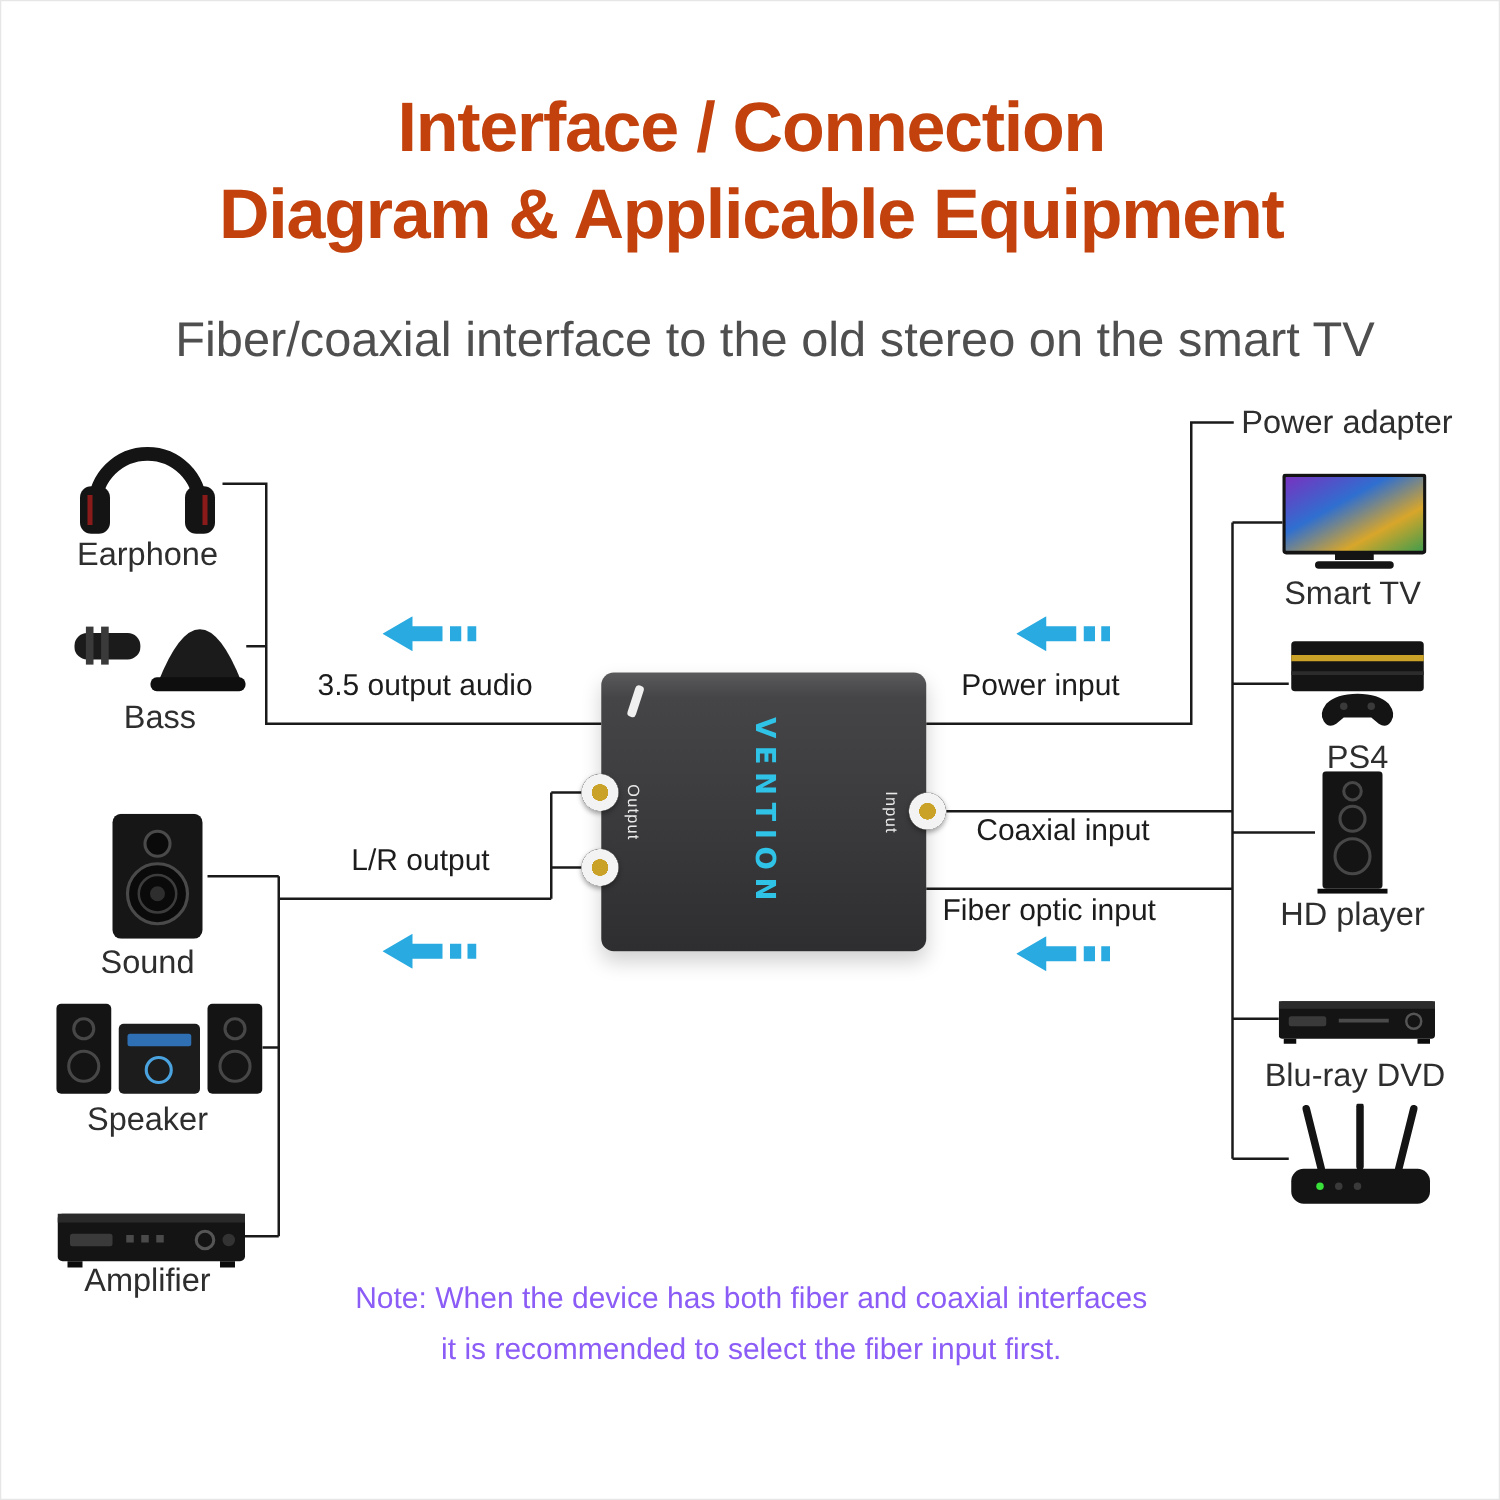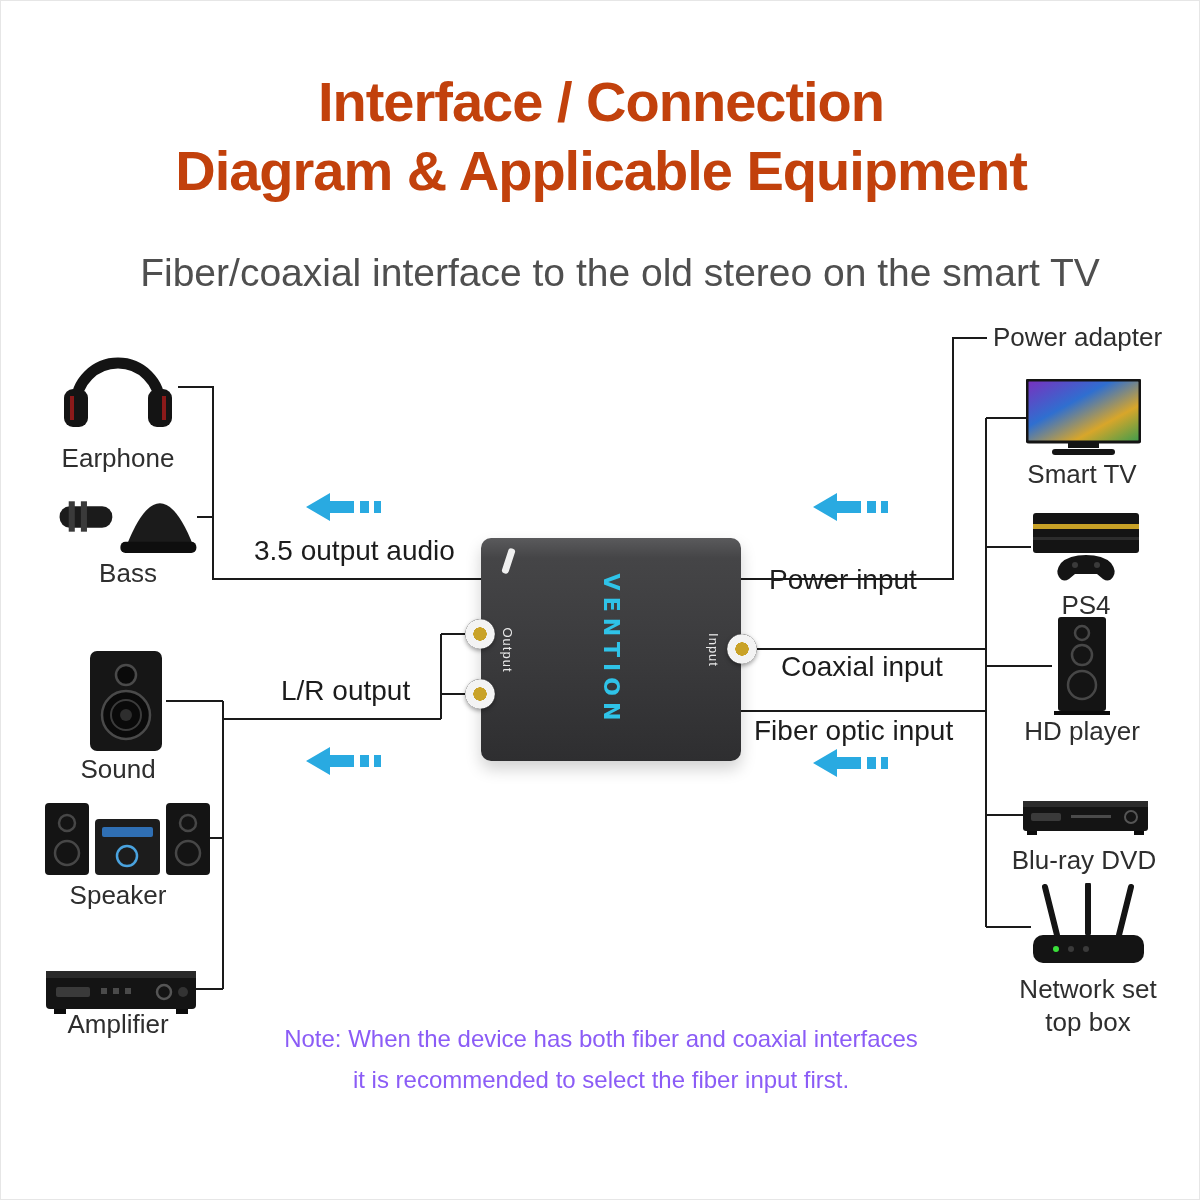--- a/index.html
+++ b/index.html
@@ -16,21 +16,21 @@
   }
   .subtitle{
     left:0;top:250px;width:1200px;text-align:center;
     font-size:39px;color:#4f4f4f;font-weight:400;padding-left:19px;
   }
   .lbl{
     font-size:26px;color:#2e2e2e;text-align:center;line-height:1.25;
   }
   .lbl-left{text-align:left;}
   .conn-lbl{
-    font-size:28px;color:#1c1c1c;font-weight:500;white-space:nowrap;
+    font-size:24px;color:#1c1c1c;font-weight:500;white-space:nowrap;
   }
   .note-line{
     left:0;width:1200px;text-align:center;font-size:24px;color:#8b5cf6;
   }
   
   .device{
     left:480px;top:537px;width:260px;height:223px;border-radius:10px;
     background:linear-gradient(180deg,#5a5a5c 0%,#454547 9%,#3a3a3c 55%,#2e2e30 100%);
     box-shadow:0 8px 16px rgba(0,0,0,0.18);
   }
@@ -99,21 +99,21 @@
     </g>
   </svg>
 
   <svg class="abs" style="left:57px;top:342px;" width="120" height="90" viewBox="0 0 120 90">
     <path d="M18 62 a42 42 0 0 1 84 0" fill="none" stroke="#141414" stroke-width="11"></path>
     <rect x="6" y="46" width="24" height="38" rx="9" fill="#141414"></rect>
     <rect x="90" y="46" width="24" height="38" rx="9" fill="#141414"></rect>
     <rect x="12" y="53" width="4" height="24" fill="#8b1a1a"></rect>
     <rect x="104" y="53" width="4" height="24" fill="#8b1a1a"></rect>
   </svg>
-  <div class="abs lbl" style="left:27px;top:426px;width:180px;margin-top:15px;">Earphone</div>
+  <div class="abs lbl" style="left:27px;top:426px;width:180px;">Earphone</div>
 
   <svg class="abs" style="left:58px;top:478px;" width="138" height="76" viewBox="0 0 135 75">
     <rect x="0" y="27" width="52" height="21" rx="10" fill="#1b1b1b"></rect>
     <rect x="9" y="22" width="6" height="30" fill="#3a3a3a"></rect>
     <rect x="21" y="22" width="6" height="30" fill="#3a3a3a"></rect>
     <path d="M66 66 Q99 -18 132 66 Z" fill="#1b1b1b"></path>
     <rect x="60" y="62" width="75" height="11" rx="5" fill="#0e0e0e"></rect>
   </svg>
   <div class="abs lbl" style="left:37px;top:556px;width:180px;">Bass</div>
 
@@ -181,21 +181,21 @@
   <div class="abs rca rca-l2"></div>
   <div class="abs rca rca-r"></div>
 
   <svg class="abs" style="left:812px;top:492px;" width="78" height="28" viewBox="0 0 78 28">
     <g fill="#29aae1">
       <path d="M0 14 L24 0 V8 H48 V20 H24 V28 Z"></path>
       <rect x="54" y="8" width="9" height="12"></rect>
       <rect x="68" y="8" width="7" height="12"></rect>
     </g>
   </svg>
-  <div class="abs conn-lbl" style="left:768px;top:563px;">Power input</div>
+  <div class="abs conn-lbl" style="left:768px;top:534px;">Power input</div>
   <div class="abs conn-lbl" style="left:780px;top:650px;">Coaxial input</div>
   <div class="abs conn-lbl" style="left:753px;top:714px;">Fiber optic input</div>
   <svg class="abs" style="left:812px;top:748px;" width="78" height="28" viewBox="0 0 78 28">
     <g fill="#29aae1">
       <path d="M0 14 L24 0 V8 H48 V20 H24 V28 Z"></path>
       <rect x="54" y="8" width="9" height="12"></rect>
       <rect x="68" y="8" width="7" height="12"></rect>
     </g>
   </svg>
 
@@ -248,18 +248,17 @@
 
   <svg class="abs" style="left:1030px;top:882px;" width="115" height="88" viewBox="0 0 115 88">
     <path d="M26 52 L14 4" stroke="#141414" stroke-width="6" stroke-linecap="round" fill="none"></path>
     <path d="M57 50 L57 2" stroke="#141414" stroke-width="6" stroke-linecap="round" fill="none"></path>
     <path d="M88 52 L100 4" stroke="#141414" stroke-width="6" stroke-linecap="round" fill="none"></path>
     <rect x="2" y="52" width="111" height="28" rx="10" fill="#141414"></rect>
     <circle cx="25" cy="66" r="3" fill="#3ae03a"></circle>
     <circle cx="40" cy="66" r="3" fill="#3a3a3a"></circle>
     <circle cx="55" cy="66" r="3" fill="#3a3a3a"></circle>
   </svg>
-  <div class="abs lbl" style="left:997px;top:972px;width:180px;">Network set top box</div>
 
   <div class="abs note-line" style="top:1024px;">Note: When the device has both fiber and coaxial interfaces</div>
   <div class="abs note-line" style="top:1065px;text-align:center;">it is recommended to select the fiber input first.</div>
 
 </div>
 
 </body></html>

